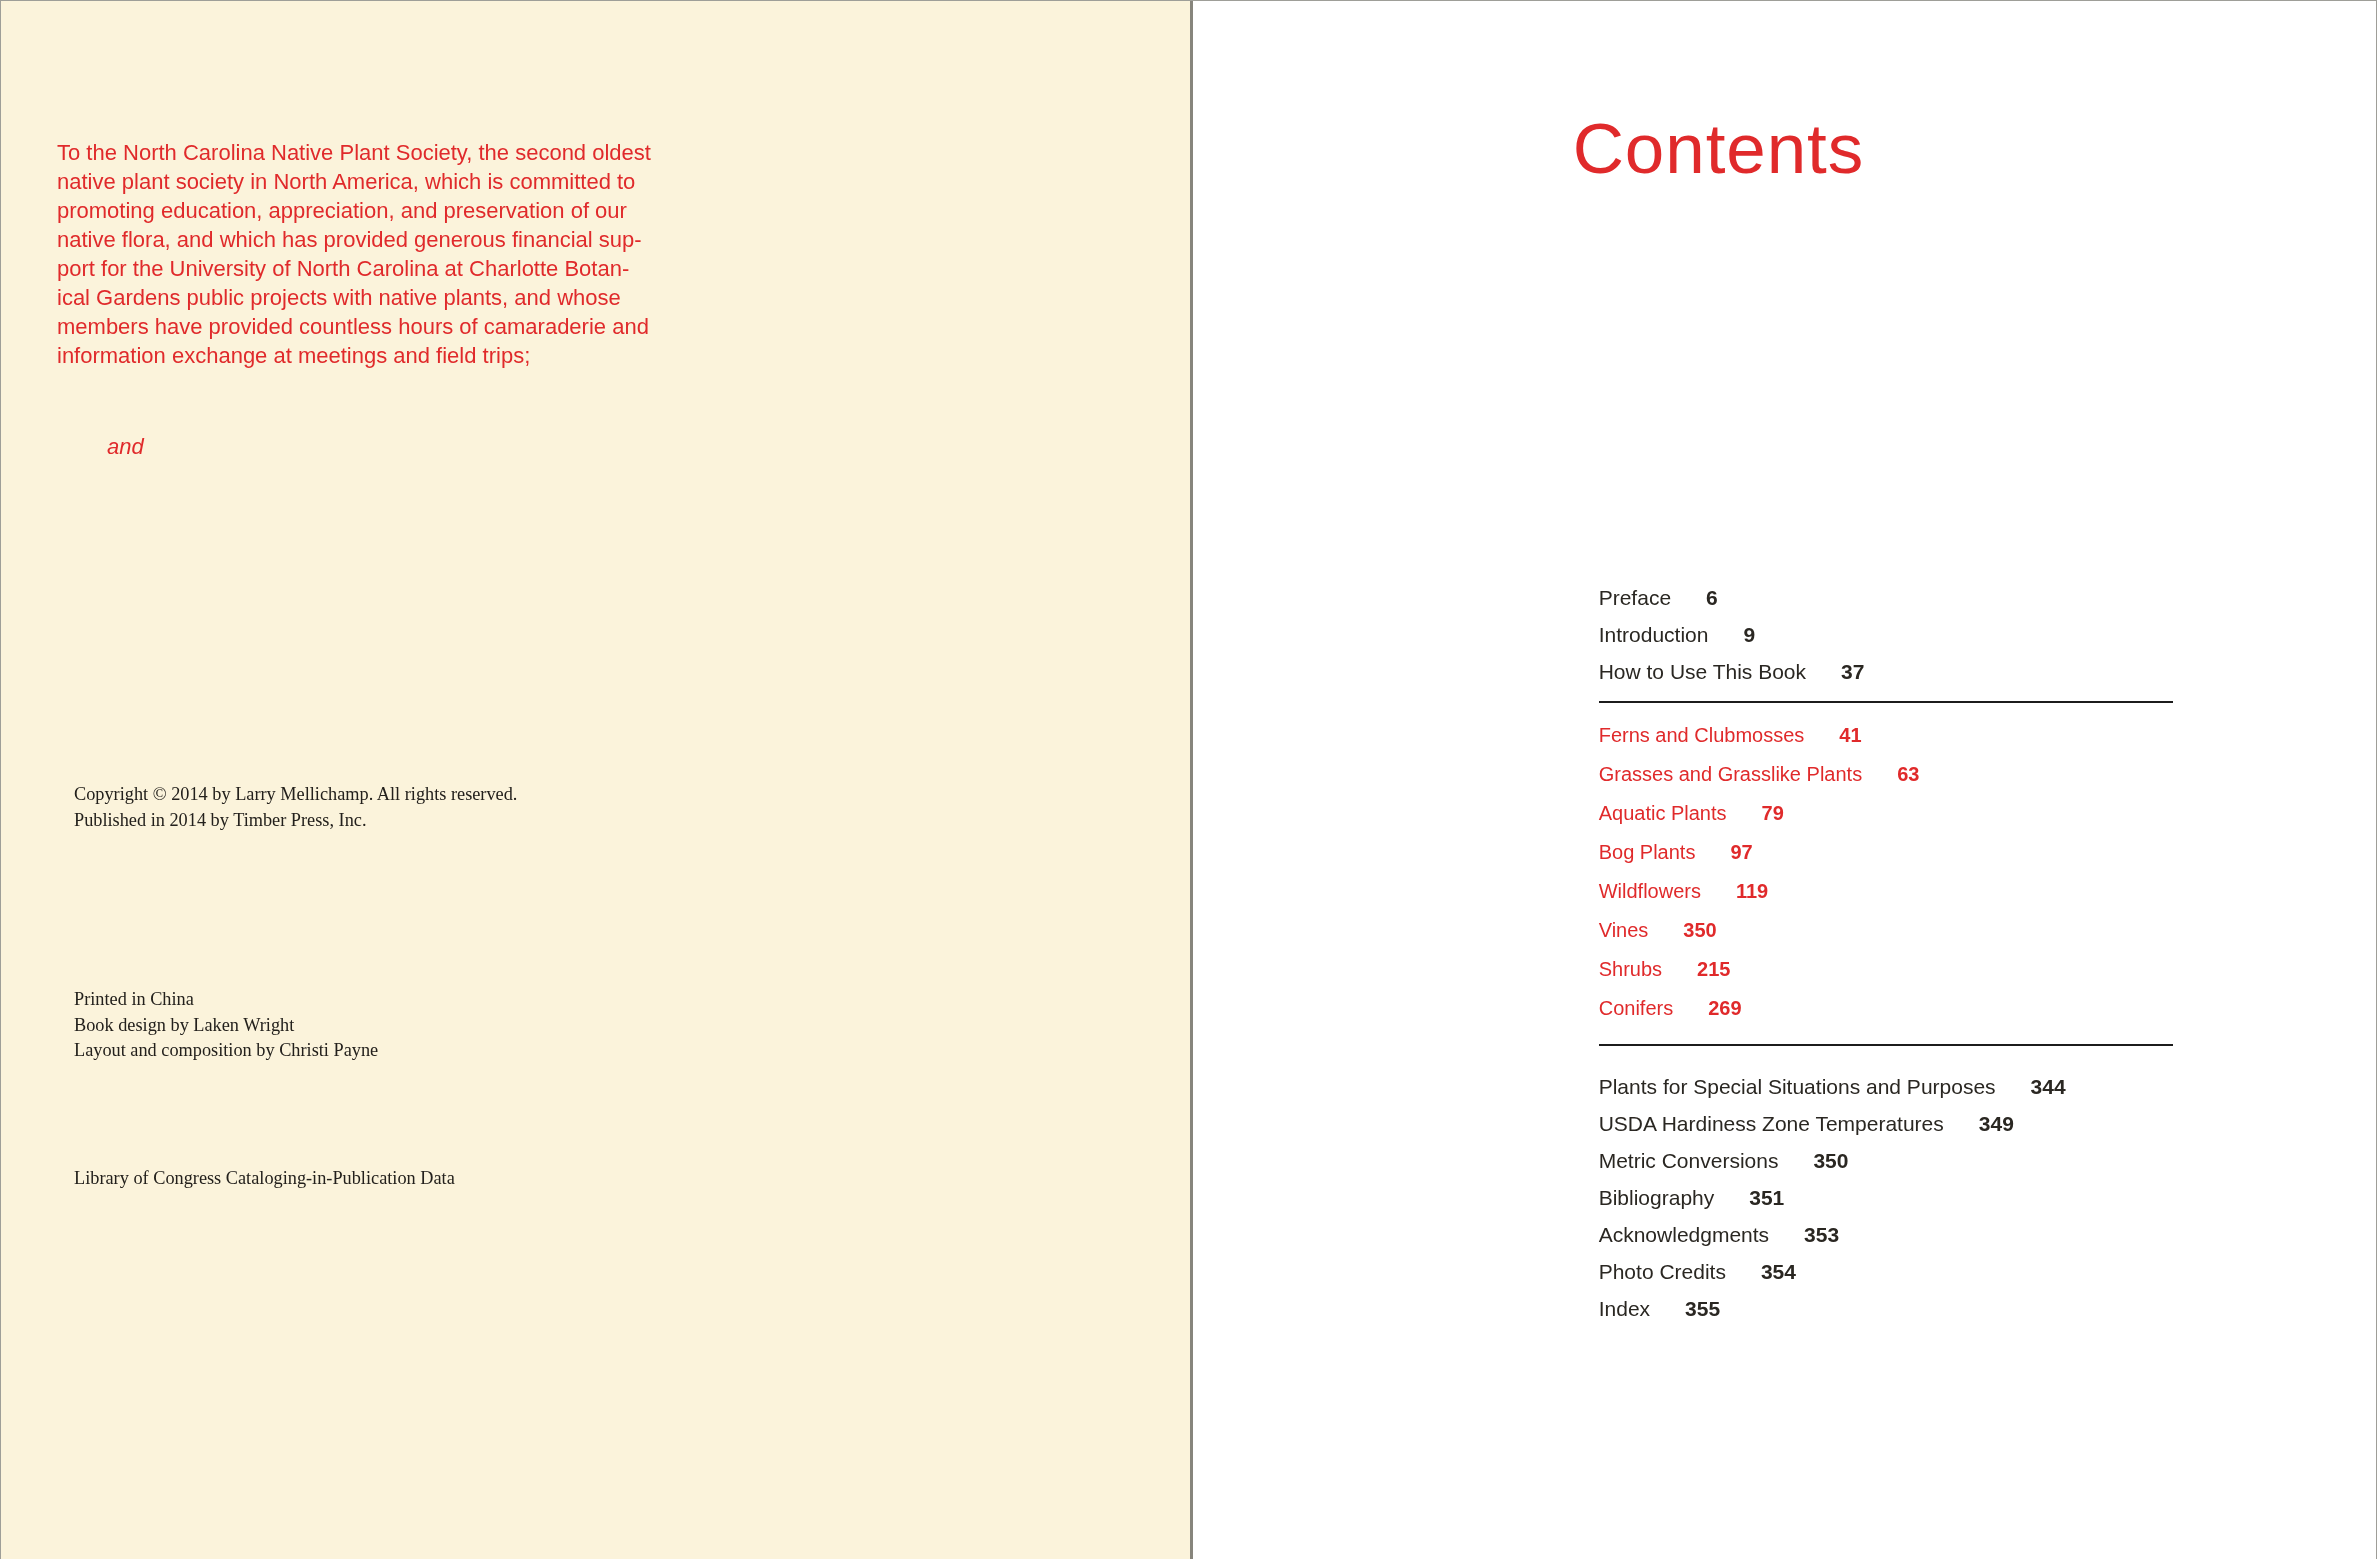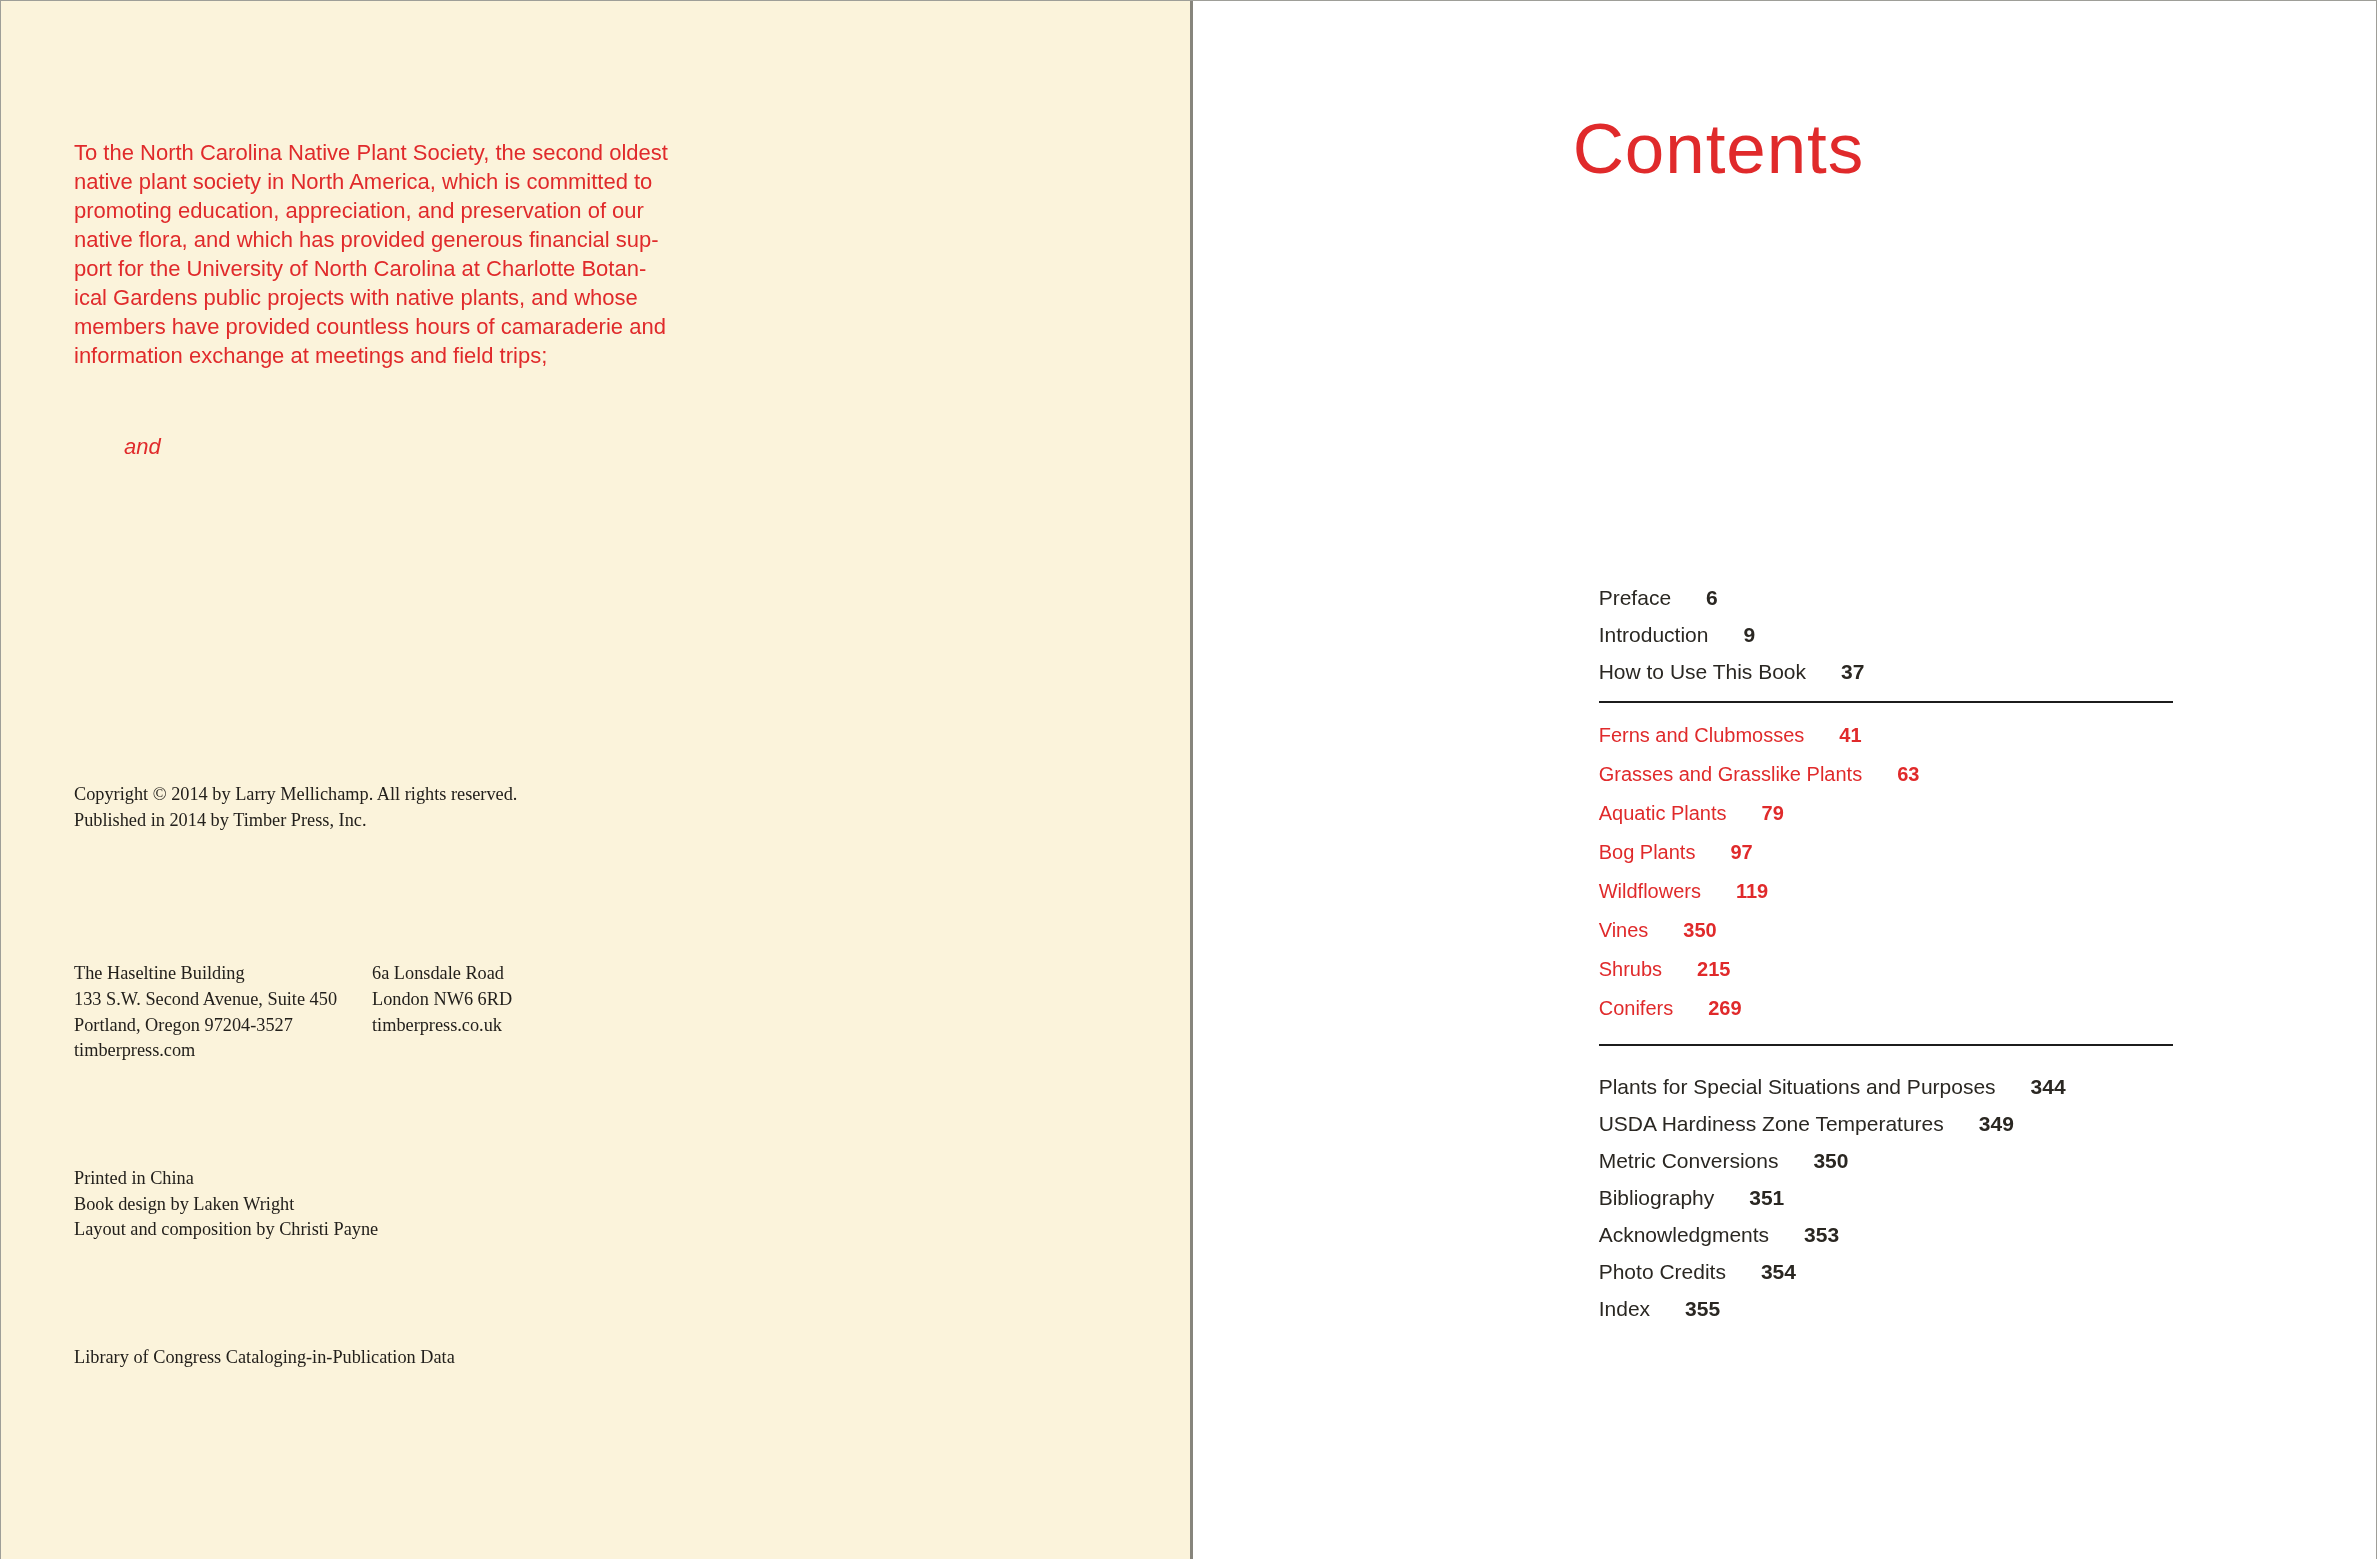--- a/index.html
+++ b/index.html
@@ -17,21 +17,21 @@
     border:1.8px solid var(--outer-border);
     font-family:"Liberation Sans",sans-serif;
     overflow:hidden;
   }
   .page-left{width:1189px;flex:none;background:var(--left-page-bg);position:relative;}
   .page-divider{width:2.7px;flex:none;background:var(--divider-gray);}
   .page-right{flex:1;background:#ffffff;position:relative;}
 
   
   .dedication{
-    position:absolute;left:73px;top:79px;
+    position:absolute;left:56px;top:79px;
     color:var(--accent-red);
     font-size:22px;line-height:29px;
     white-space:pre;
   }
   .dedication-and{font-style:italic;padding-left:50px;margin:3.7px 0;}
   .colophon{
     position:absolute;left:73px;top:730px;width:593px;
     font-family:"Liberation Serif",serif;
     font-size:18.3px;line-height:25.6px;color:var(--text-serif);
     white-space:pre;
@@ -70,29 +70,20 @@
 members have provided countless hours of camaraderie and
 information exchange at meetings and field trips;</div>
       <div class="dedication-and">and</div>
     </div>
 
     <div class="colophon">
       <div class="colophon-block">Copyright © 2014 by Larry Mellichamp. All rights reserved.
 Published in 2014 by Timber Press, Inc.</div>
 
 
-      <div class="colophon-block addresses">
-        <div class="addr-us">The Haseltine Building
-133 S.W. Second Avenue, Suite 450
-Portland, Oregon 97204-3527
-timberpress.com</div>
-        <div class="addr-uk">6a Lonsdale Road
-London NW6 6RD
-timberpress.co.uk</div>
-      </div>
 
       <div class="colophon-block">Printed in China
 Book design by Laken Wright
 Layout and composition by Christi Payne</div>
 
       <div class="colophon-block">Library of Congress Cataloging-in-Publication Data</div>
 
       
 
       

